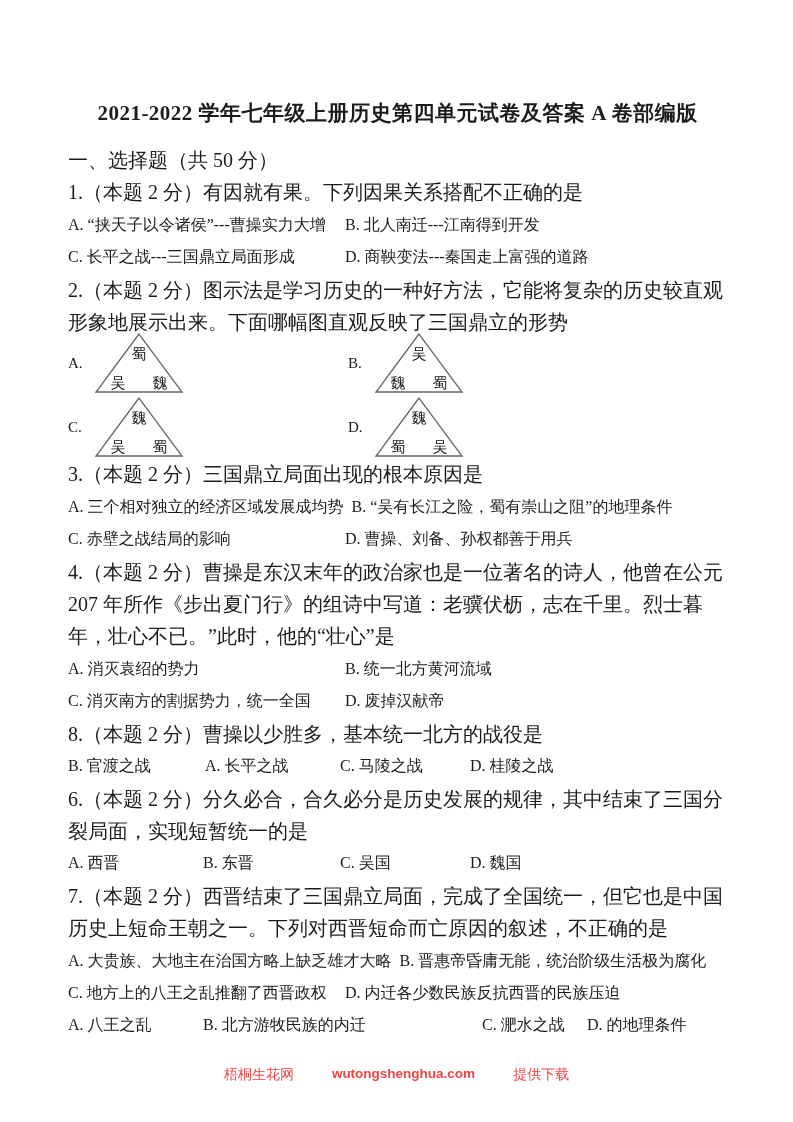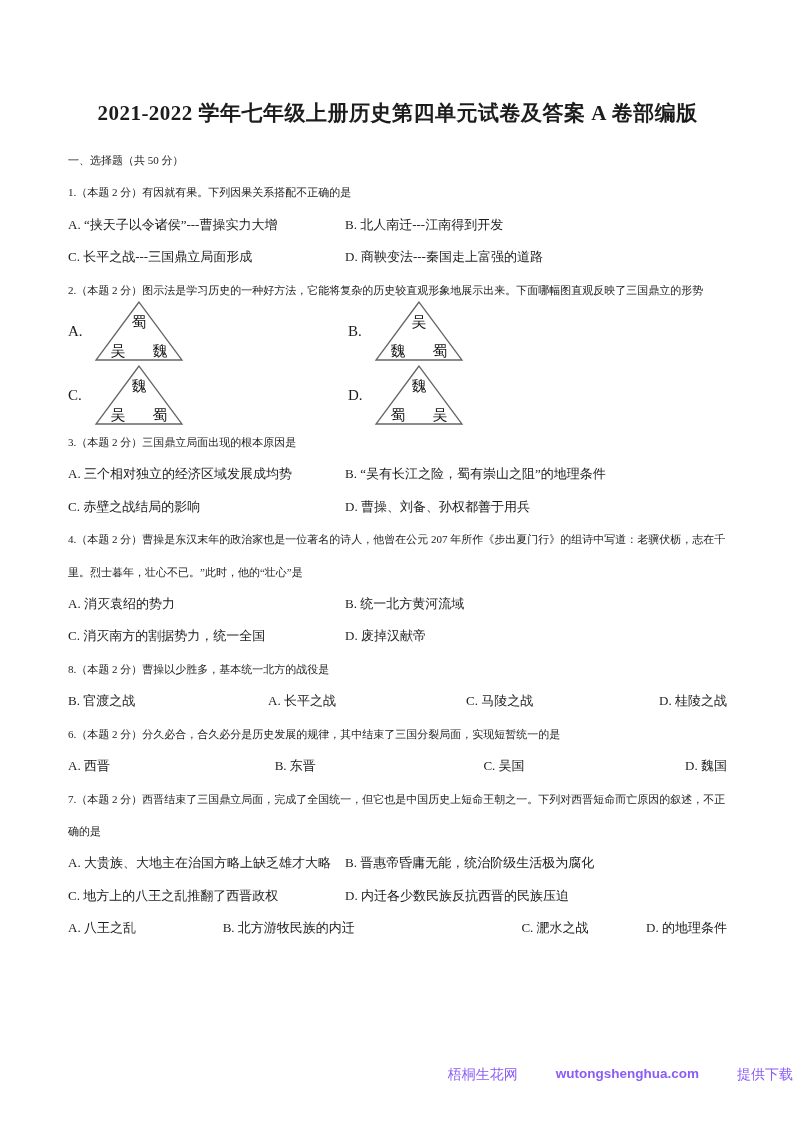--- a/index.html
+++ b/index.html
@@ -6,42 +6,42 @@
   .page {
     position:relative; width:793px; height:1122px; background:#ffffff;
     font-family:"Liberation Serif","DejaVu Serif",serif;
     color:#1c1c1c; overflow:hidden;
   }
   .content { padding:96px 66px 0 68px; }
   .doc-title {
     text-align:center; font-size:21px; font-weight:bold;
     line-height:34px; letter-spacing:0.5px; margin:0 0 14px 0; white-space:nowrap;
   }
-  .line { font-size:11px; line-height:32.4px; white-space:pre-wrap; }
+  .line { font-size:20px; line-height:32.4px; white-space:pre-wrap; }
   .stem { }
-  .row { display:flex; font-size:13px; line-height:32.4px;justify-content:space-between; }
+  .row { display:flex; font-size:16px; line-height:32.4px; }
   .row span { white-space:pre-wrap; }
   .row2 .o1 { min-width:277px; padding-right:8px; box-sizing:border-box; }
   .row2 .o2 { flex:1; }
   
   .tri-block { margin-top:-6px; }
   .tri-row { display:flex; align-items:center; height:62px; }
   .tri-row + .tri-row { margin-top:2px; }
   .tri-label { width:25px; font-size:15px; flex:0 0 auto; }
   .tri-label.second { margin-left:163px; }
   .tri { flex:0 0 auto; }
   .tri polygon { fill:none; stroke:#666666; stroke-width:1.3; }
   .tri text {
     font-size:15px; fill:#111111;
     font-family:"Liberation Serif","DejaVu Serif",serif;
   }
   .footer {
     position:absolute; left:0; right:0; top:1066px;
-    display:flex; justify-content:flex-end; gap:38px;
-    font-size:14px; color:#8b5cf6;
+    display:flex; justify-content:center; gap:38px;
+    font-size:14px; color:#ef4444;
   }
   .footer .url { font-family:"Liberation Sans","DejaVu Sans",sans-serif; font-weight:bold; font-size:13.5px; }
 </style>
 </head>
 <body>
 
 <div class="page">
   <div class="content">
 
     <h1 class="doc-title">2021-2022 学年七年级上册历史第四单元试卷及答案 A 卷部编版</h1>

